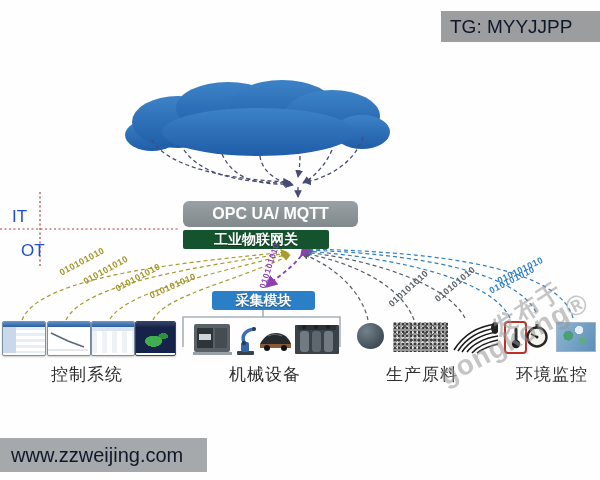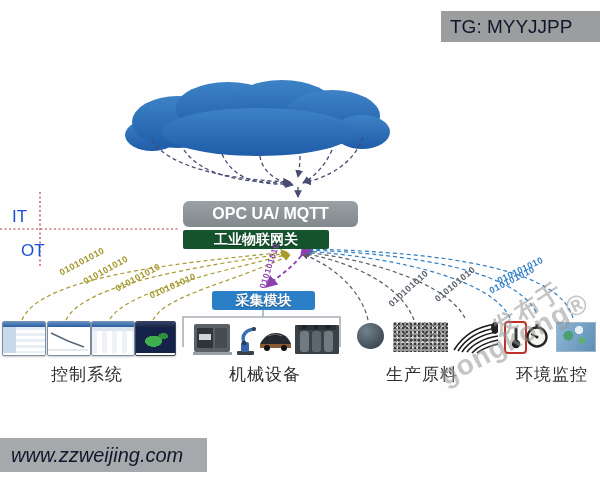--- a/index.html
+++ b/index.html
@@ -3,21 +3,21 @@
 <meta charset="utf-8">
 <style>
   html,body{margin:0;padding:0;background:#fff;}
   .stage{position:relative;width:600px;height:480px;background:#fefefe;overflow:hidden;
          font-family:"Liberation Sans",sans-serif;}
   .abs{position:absolute;}
   svg.layer{position:absolute;left:0;top:0;width:600px;height:480px;}
 
   .badge{position:absolute;background:#9b9d9f;color:#0f172a;display:flex;align-items:center;}
   .badge.tg{right:0;top:11px;width:150px;height:31px;font-size:19px;padding-left:9px;}
-  .badge.site{left:0;top:438px;width:196px;height:34px;font-size:20px;padding-left:11px;background:#a6a9ab;font-style:italic;}
+  .badge.site{left:0;top:438px;width:196px;height:34px;font-size:20px;padding-left:11px;background:#a6a9ab;}
 
   .cloud-label{left:178px;top:112px;width:170px;text-align:center;color:#fff;
                font-size:18px;font-weight:bold;letter-spacing:2px;}
 
   .node{display:flex;align-items:center;justify-content:center;color:#fff;font-weight:bold;}
   .node.opc{left:183px;top:201px;width:175px;height:26px;border-radius:6px;font-size:16px;
             background:linear-gradient(#99a1a5,#82898d);}
   .node.gw{left:183px;top:230px;width:146px;height:19px;border-radius:2px;font-size:14px;
            background:#14532d;text-shadow:0 1px 1px rgba(0,0,0,.35);}
   .node.col{left:212px;top:291px;width:103px;height:19px;border-radius:3px;font-size:14px;

